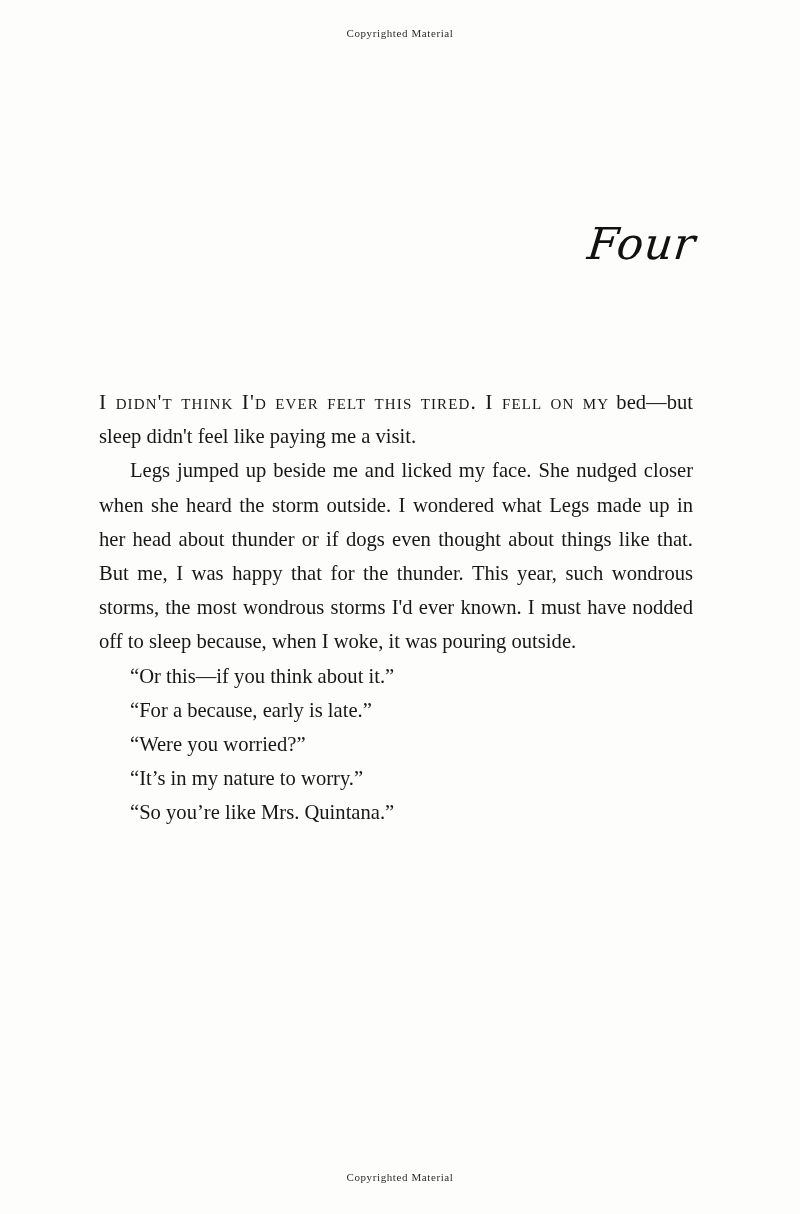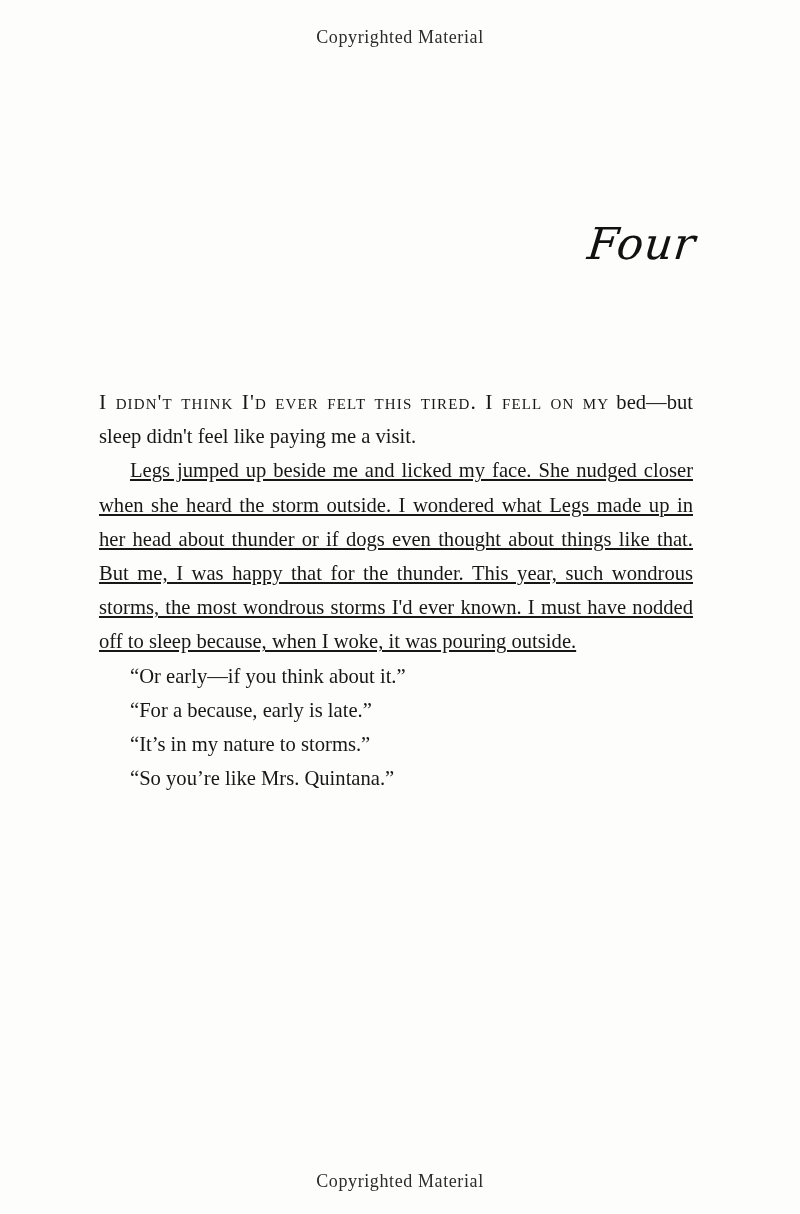--- a/index.html
+++ b/index.html
@@ -21,21 +21,21 @@
     inset: 0;
     background: #fdfdfb;
   }
 
   .watermark {
     position: absolute;
     left: 0;
     width: 100%;
     text-align: center;
     font-family: "Liberation Serif", serif;
-    font-size: 18px;
+    font-size: 11px;
     letter-spacing: 0.6px;
     color: #2b2b2b;
   }
   .watermark-top { top: 27px; }
   .watermark-bottom { top: 1171px; }
 
   .chapter-number {
     position: absolute;
     right: 104px;
     top: 218px;
@@ -60,21 +60,20 @@
 
   .body-text p {
     margin: 0;
   }
 
   .p-opening {
     text-indent: 0;
   }
   .p-indent {
     text-indent: 31px;
-    text-decoration: underline;
   }
 
   .smallcaps {
     font-variant: small-caps;
     letter-spacing: 1.1px;
     font-size: 21.5px;
   }
 
   .dialogue {
     text-indent: 31px;
@@ -92,26 +91,27 @@
 
   <div class="body-text">
 
     <p class="p-opening"><span class="smallcaps">I didn't think I'd ever felt this tired. I fell on my</span> <span>bed—but sleep didn't feel like paying me a visit.</span></p>
 
     <p class="p-indent">Legs jumped up beside me and licked my face. She nudged closer when she heard the storm outside. I wondered what Legs made up in her head about thunder or if dogs even thought about things like that. But me, I was happy that for the thunder. This year, such wondrous storms, the most wondrous storms I'd ever known. I must have nodded off to sleep because, when I woke, it was pouring outside.</p>
 
 
 
 
-    <p class="dialogue">“Or early—if you think about it.”</p>
+    <p class="dialogue">“Or this—if you think about it.”</p>
 
     <p class="dialogue">“For a because, early is late.”</p>
 
+    <p class="dialogue">“Were you worried?”</p>
 
-    <p class="dialogue">“It’s in my nature to storms.”</p>
+    <p class="dialogue">“It’s in my nature to worry.”</p>
 
     <p class="dialogue">“So you’re like Mrs. Quintana.”</p>
 
 
   </div>
 
   <div class="watermark watermark-bottom">Copyrighted Material</div>
 
 </div>
 

